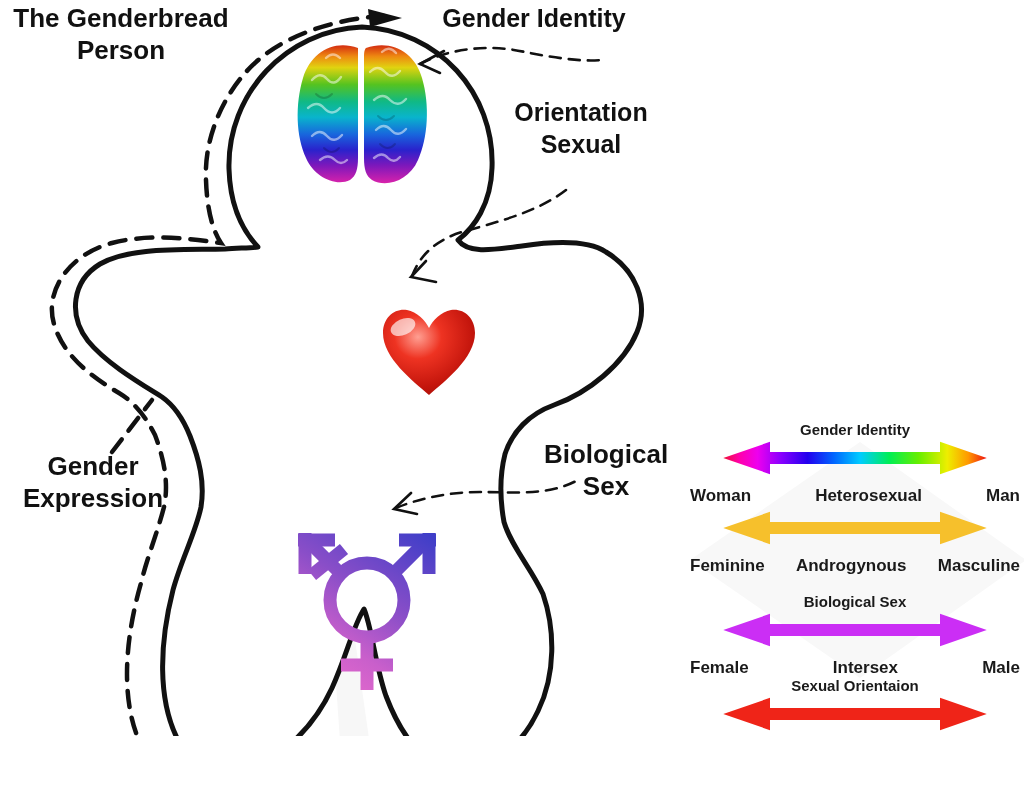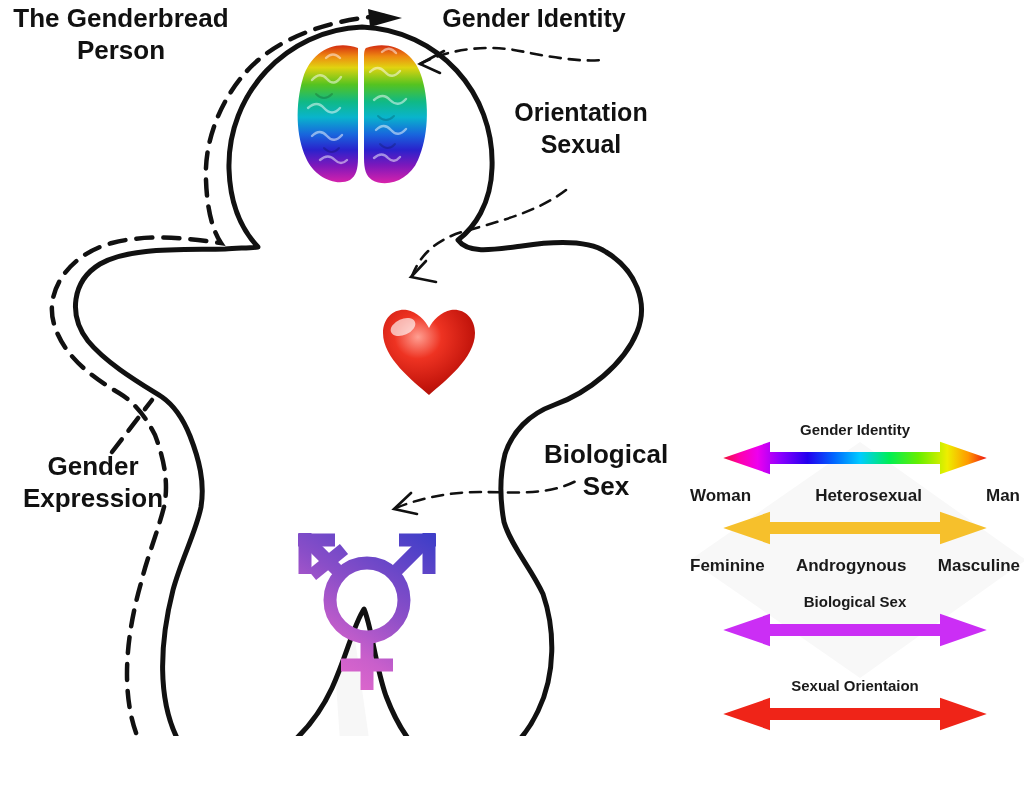--- a/index.html
+++ b/index.html
@@ -230,20 +230,25 @@
       <span>Androgynous</span>
       <span>Masculine</span>
     </div>
   </div>
 
   <div class="spectrum" style="top:593px">
     <div class="spec-heading">Biological Sex</div>
     <svg class="spec-arrow" viewBox="0 0 310 40">
       <polygon points="0,20 55,1 55,13 255,13 255,1 310,20 255,39 255,27 55,27 55,39" fill="#CB2EF5"></polygon>
     </svg>
+    <div class="spec-labels">
+      <span>Female</span>
+      <span>Intersex</span>
+      <span>Male</span>
+    </div>
   </div>
 
   <div class="spectrum" style="top:677px">
     <div class="spec-heading">Sexual Orientaion</div>
     <svg class="spec-arrow" viewBox="0 0 310 40">
       <polygon points="0,20 55,1 55,13 255,13 255,1 310,20 255,39 255,27 55,27 55,39" fill="#EF2418"></polygon>
     </svg>
   </div>
 
 </div>

